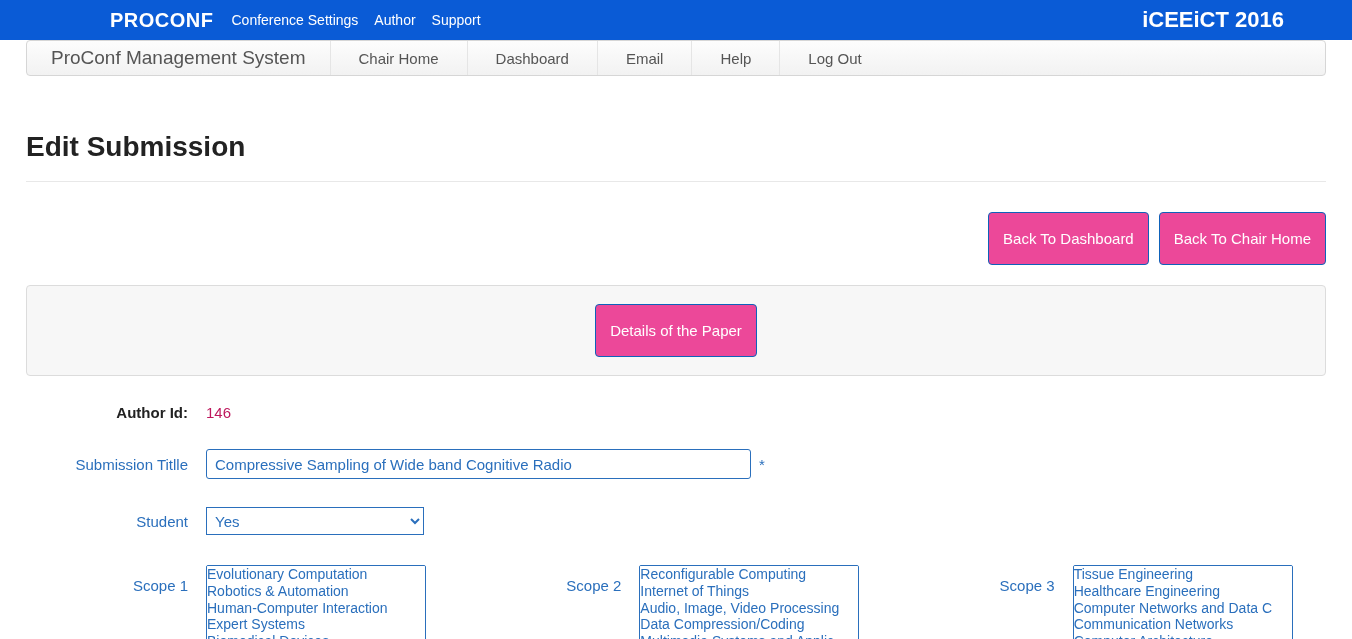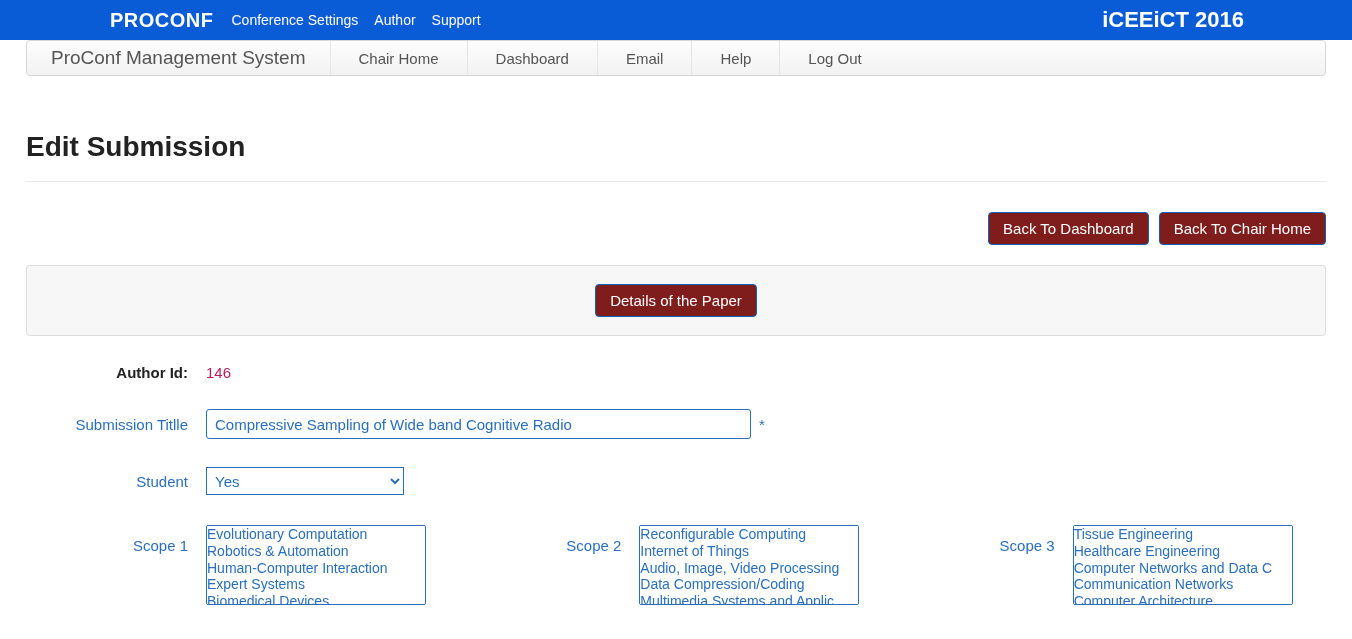--- a/index.html
+++ b/index.html
@@ -3,50 +3,50 @@
 <meta charset="utf-8">
 <style>
 * { box-sizing: border-box; margin: 0; padding: 0; }
 body { font-family: "Helvetica Neue", Helvetica, Arial, sans-serif; font-size: 14px; color: #333; background: #fff; }
 
 
 .topbar { background: #0a5bd6; height: 40px; display: flex; align-items: center; padding: 0 20px 0 110px; }
 .brand { color: #fff; font-weight: bold; font-size: 20px; letter-spacing: 0.5px; margin-right: 18px; }
 .topnav { display: flex; gap: 16px; }
 .topnav a { color: #fff; text-decoration: none; font-size: 14px; }
-.confname { margin-left: auto; margin-right: 88px; color: #fff; font-weight: bold; font-size: 22px; }
+.confname { margin-left: auto; margin-right: 48px; color: #fff; font-weight: bold; font-size: 22px; }
 
 .page-wrap { padding: 0 20px 40px 20px; max-width: 1340px; margin: 0 auto; }
 
 
 .secbar { display: flex; align-items: center; border: 1px solid #d6d6d6; border-radius: 4px; background: linear-gradient(#fdfdfd,#f2f2f2); height: 36px; margin-top: 0px; }
 .secbar .sys-title { font-size: 19px; color: #555; padding: 0 24px; white-space: nowrap; }
 .secbar a { display: inline-flex; align-items: center; height: 100%; padding: 0 28px; color: #555; text-decoration: none; font-size: 15px; border-left: 1px solid #e5e5e5; }
 
 
 h1.page-title { font-size: 28px; font-weight: 700; color: #222; margin: 55px 0 18px 0; }
 hr.rule { border: none; border-top: 1px solid #e8e8e8; margin-bottom: 30px; }
 
 
 .action-row { display: flex; justify-content: flex-end; gap: 10px; margin-bottom: 20px; }
-.btn { display: inline-block; padding: 7px 14px; font-size: 15px; color: #fff; background: #7f1d1d; border: 1px solid #0e62ba; border-radius: 4px; cursor: pointer; text-decoration: none; }
+.btn { display: inline-block; padding: 17px 14px; font-size: 15px; color: #fff; background: #ec4899; border: 1px solid #0e62ba; border-radius: 4px; cursor: pointer; text-decoration: none; }
 
 
 .panel { border: 1px solid #dcdcdc; border-radius: 4px; background: #f7f7f7; padding: 18px; text-align: center; margin-bottom: 28px; }
 
 
 .form-row { display: flex; align-items: center; margin: 0 0 28px 0; }
 .form-label { width: 180px; text-align: right; padding-right: 18px; font-size: 15px; }
 .form-label.bold { color: #222; font-weight: bold; }
 .form-label.blue { color: #2a6fbc; }
 .form-value { font-size: 15px; color: #be185d; }
 .required-star { color: #2a6fbc; margin-left: 8px; font-size: 15px; }
 
 input.text-input { width: 545px; height: 30px; padding: 4px 8px; font-size: 15px; color: #2a6fbc; border: 1px solid #2a6fbc; border-radius: 3px; }
-select.student-select { width: 198px; height: 28px; font-size: 15px; color: #2a6fbc; border: 1px solid #2a6fbc; padding: 2px 4px; background: #fff; }
+select.student-select { width: 218px; height: 28px; font-size: 15px; color: #2a6fbc; border: 1px solid #2a6fbc; padding: 2px 4px; background: #fff; }
 
 
 .scope-grid { display: flex; gap: 0; width: 100%; }
 .scope-col { flex: 1; display: flex; }
 .scope-col .scope-label { width: 180px; text-align: right; padding-right: 18px; font-size: 15px; color: #2a6fbc; padding-top: 12px; }
 select.scope-select { width: 220px; height: 80px; font-size: 14px; color: #2a6fbc; border: 1px solid #2a6fbc; overflow-y: scroll; }
 select.scope-select option { white-space: nowrap; overflow: hidden; }
 </style>
 </head>
 <body>

